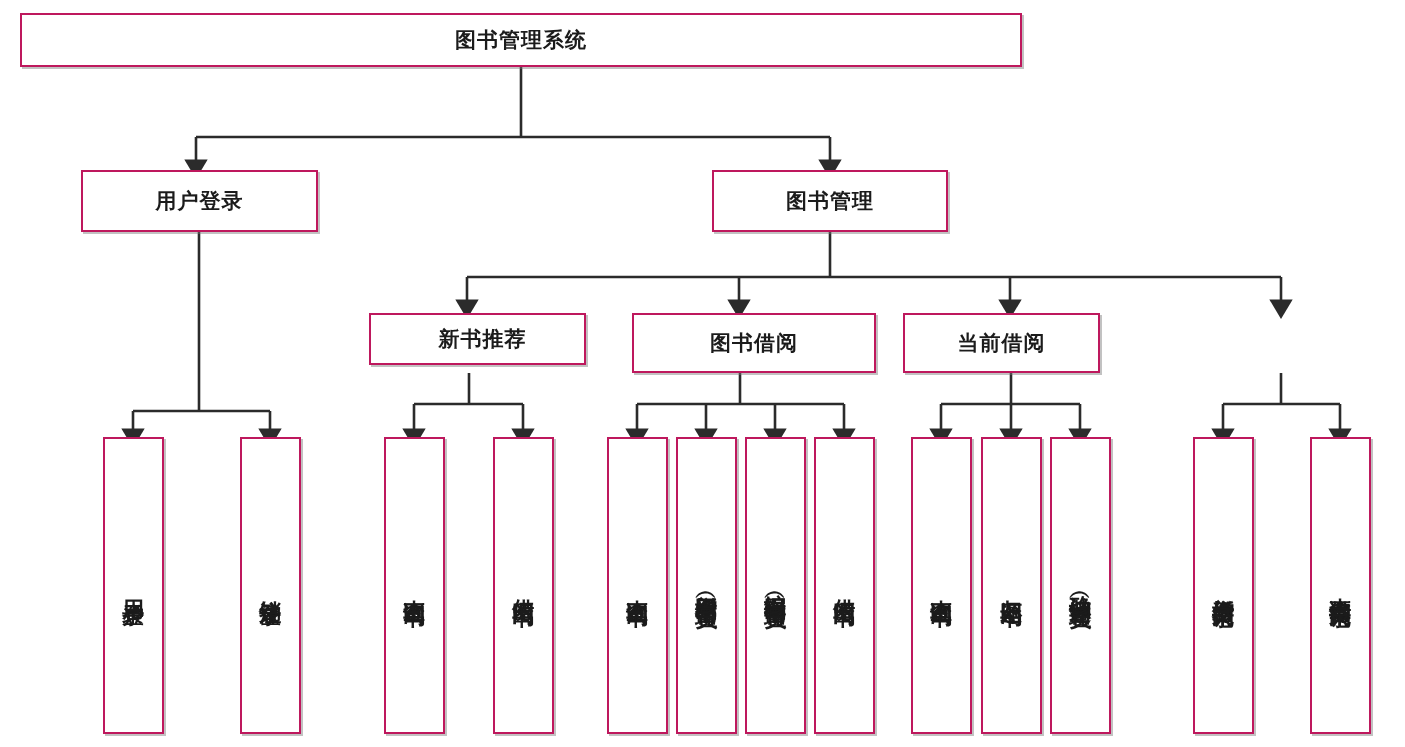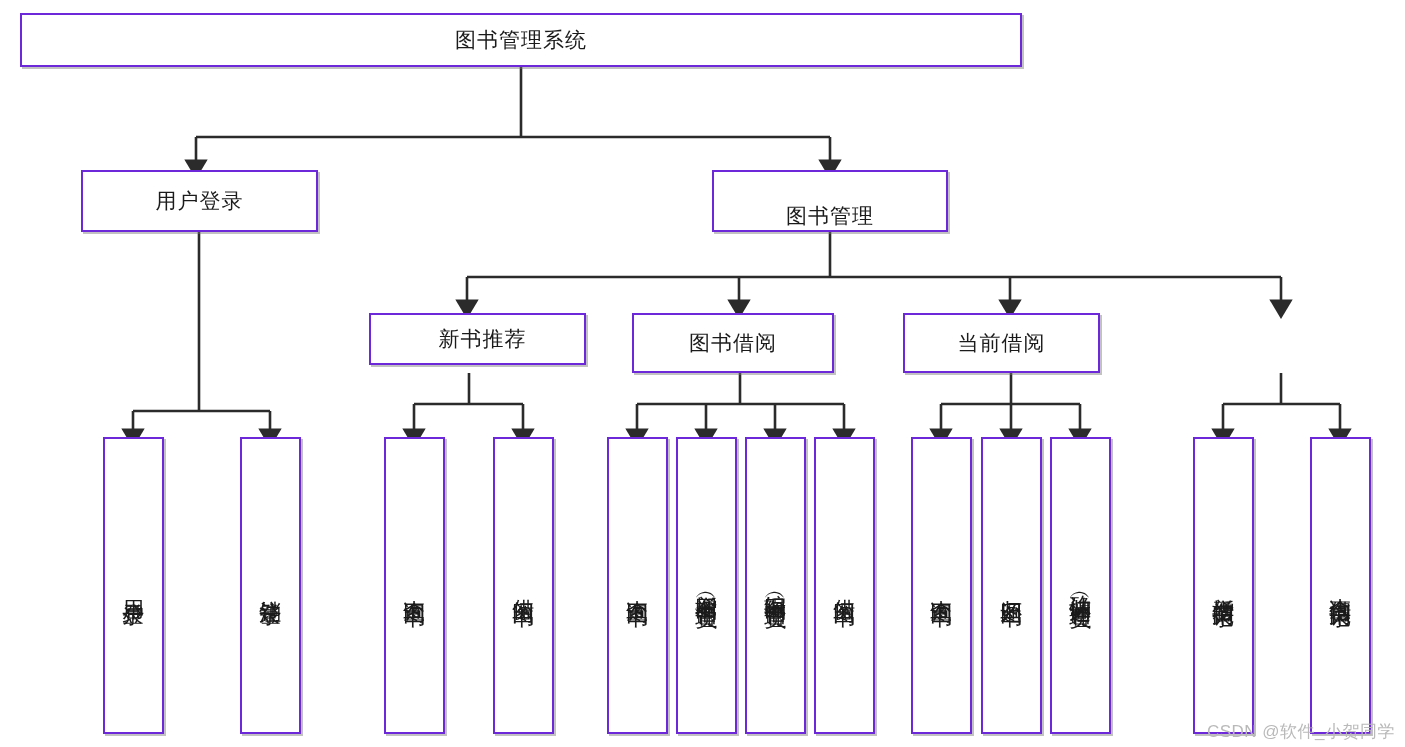--- a/index.html
+++ b/index.html
@@ -19,26 +19,27 @@
     position: absolute;
     left: 0;
     top: 0;
     width: 1405px;
     height: 747px;
   }
   .node {
     position: absolute;
     box-sizing: border-box;
     background: #ffffff;
-    border: 2px solid #6d28d9;
+    border: 2px solid #be185d;
     box-shadow: 2px 2px 0 rgba(120,120,120,0.45);
     display: flex;
     align-items: center;
     justify-content: center;
     color: #1b1b1b;
+    font-weight: bold;
   }
   .node.horiz {
     font-size: 21px;
     letter-spacing: 1px;
   }
   .node.vert {
     writing-mode: vertical-rl;
     text-orientation: upright;
     font-size: 22px;
     line-height: 1.16;
@@ -122,28 +123,28 @@
     </g>
   </svg>
 
   <div class="node horiz" style="left:20px; top:13px; width:1002px; height:54px;">
     <span>图书管理系统</span>
   </div>
 
   <div class="node horiz" style="left:81px; top:170px; width:237px; height:62px;">
     <span>用户登录</span>
   </div>
-  <div class="node horiz" style="left:712px; top:170px; width:236px; height:62px;align-items:flex-end;">
+  <div class="node horiz" style="left:712px; top:170px; width:236px; height:62px;">
     <span>图书管理</span>
   </div>
 
   <div class="node horiz" style="left:369px; top:313px; width:217px; height:52px;padding-left:10px;">
     <span>新书推荐</span>
   </div>
-  <div class="node horiz" style="left:632px; top:313px; width:202px; height:60px;">
+  <div class="node horiz" style="left:632px; top:313px; width:244px; height:60px;">
     <span>图书借阅</span>
   </div>
   <div class="node horiz" style="left:903px; top:313px; width:197px; height:60px;">
     <span>当前借阅</span>
   </div>
 
   <div class="node vert" style="left:103px; top:437px; width:61px; height:297px;">
     <span class="vtext">用户登录</span>
   </div>
   <div class="node vert" style="left:240px; top:437px; width:61px; height:297px;">
@@ -180,15 +181,14 @@
     <span class="vtext">确认归还（管理员）</span>
   </div>
 
   <div class="node vert" style="left:1193px; top:437px; width:61px; height:297px;">
     <span class="vtext">新增借阅记录</span>
   </div>
   <div class="node vert" style="left:1310px; top:437px; width:61px; height:297px;">
     <span class="vtext">查询借阅记录</span>
   </div>
 
-  <div class="watermark">CSDN @软件_小贺同学</div>
 
 </div>
 
 </body></html>

